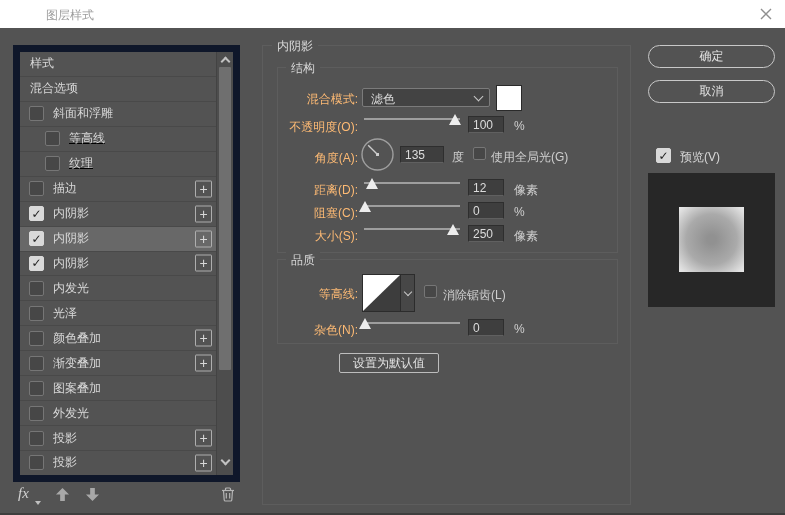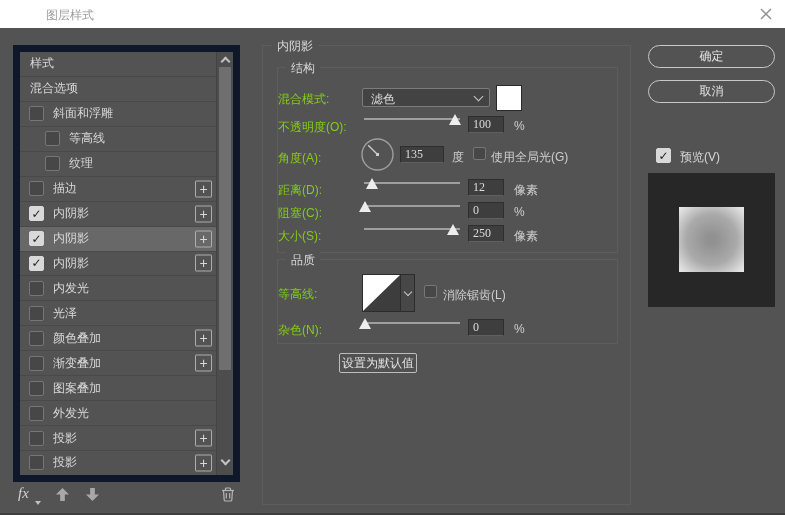--- a/index.html
+++ b/index.html
@@ -17,21 +17,21 @@
   .body { position:absolute; top:28px; left:0; width:785px; height:487px; background:#535353; }
   .bottom-edge { position:absolute; left:0; bottom:0; width:100%; height:2px; background:#3e3e3e; }
 
   
   .style-list { position:absolute; left:13px; top:17px; width:227px; height:437px;
                 border:7px solid #0f172a; display:flex; flex-direction:column; background:#535353; }
   .row { position:relative; flex:1; display:flex; align-items:center; padding-left:9px;
          border-bottom:1px solid #494949; padding-right:20px; }
   .row:last-child { border-bottom:none; }
   .row.selected { background:#686868; }
-  .row.indent { padding-left:25px; }
+  .row.indent { padding-left:25px;text-decoration:underline; }
   .row-label { color:#d8d8d8; margin-left:9px; white-space:nowrap; }
   .row.plain .row-label { margin-left:1px; }
 
   .checkbox { width:15px; height:15px; border-radius:2px; background:#474747; border:1px solid #767676;
               display:flex; align-items:center; justify-content:center; flex:none; }
   .checkbox .tick { display:none; color:#222; font-size:12px; font-weight:bold; line-height:1; }
   .checkbox.checked { background:#d9d9d9; border-color:#d9d9d9; }
   .checkbox.checked .tick { display:block; }
   .checkbox.small { width:13px; height:13px; }
 
@@ -63,49 +63,49 @@
 
   
   .main-panel { position:absolute; left:262px; top:17px; width:369px; height:460px; border:1px solid #5d5d5d; }
   .legend { position:absolute; top:-8px; background:#535353; padding:0 5px; color:#d8d8d8; white-space:nowrap; }
   .main-panel > .legend { left:9px; }
   .fieldset { position:absolute; border:1px solid #5d5d5d; }
   .fs-structure { left:14px; top:21px; width:341px; height:186px; }
   .fs-quality   { left:14px; top:213px; width:341px; height:85px; }
   .fieldset > .legend { left:8px; }
 
-  .flabel { position:absolute; left:0; width:80px; text-align:left; color:#84cc16; white-space:nowrap; }
+  .flabel { position:absolute; left:0; width:80px; text-align:right; color:#fdba74; white-space:nowrap; }
   .unit { position:absolute; left:236px; color:#cfcfcf; white-space:nowrap; }
 
   .dropdown { position:absolute; left:84px; top:20px; width:128px; height:19px; background:#434343;
               border:1px solid #7b7b7b; border-radius:2px; color:#dcdcdc; }
   .dropdown .dd-text { position:absolute; left:8px; top:2px; }
   .dropdown .chev { position:absolute; right:7px; top:4px; border-color:#c9c9c9; border-width:1.5px; }
 
   .swatch { position:absolute; left:218px; top:17px; width:26px; height:26px; background:#ffffff; border:1px solid #2a2a2a; }
 
   .num-input { position:absolute; width:36px; height:17px; background:#3e3e3e; border:1px solid #2e2e2e;
                border-bottom-color:#606060; color:#dcdcdc; font-size:12px; padding:0 4px;
-               font-family:Liberation Serif, serif; }
+               font-family:Liberation Sans, sans-serif; }
 
   .slider { position:absolute; left:86px; width:96px; height:14px; }
   .slider .track { position:absolute; left:0; right:0; top:6px; height:2px; background:#9e9e9e; }
   .slider .thumb { position:absolute; top:2px; width:0; height:0; margin-left:-6px;
                    border-left:6px solid transparent; border-right:6px solid transparent;
                    border-bottom:11px solid #ededed; }
 
   .dial { position:absolute; left:82px; top:69px; width:35px; height:35px; }
 
   .contour-ctl { position:absolute; left:84px; top:14px; width:53px; height:38px; border:1px solid #2c2c2c; display:flex; }
   .contour-thumb { width:37px; height:36px; }
   .contour-dd { width:14px; height:36px; background:#474747; border-left:1px solid #2c2c2c;
                 display:flex; align-items:center; justify-content:center; }
   .contour-dd .chev { border-width:1.5px; border-color:#c9c9c9; width:6px; height:6px; margin-top:-3px; }
 
-  .def-btn { position:absolute; top:307px; width:78px; height:20px; background:#515151;
+  .def-btn { position:absolute; top:307px; width:100px; height:20px; background:#515151;
              border:1px solid #bdbdbd; border-radius:2px; color:#e2e2e2; font-size:12px; text-align:center; line-height:18px; }
 
   
   .pill-btn { position:absolute; left:648px; width:127px; height:23px; border:1px solid #c8c8c8;
               border-radius:12px; background:transparent; color:#e2e2e2; text-align:center; line-height:21px; }
   .preview-check { position:absolute; left:656px; top:120px; }
   .preview-label { position:absolute; left:680px; top:121px; color:#d8d8d8; }
   .preview-box { position:absolute; left:648px; top:145px; width:127px; height:134px; background:#272727; }
   .preview-grad { position:absolute; left:31px; top:34px; width:65px; height:65px;
                   background:radial-gradient(circle at 50% 50%, #919191 10%, #aaaaaa 55%, #dedede 90%, #eaeaea 100%); }

